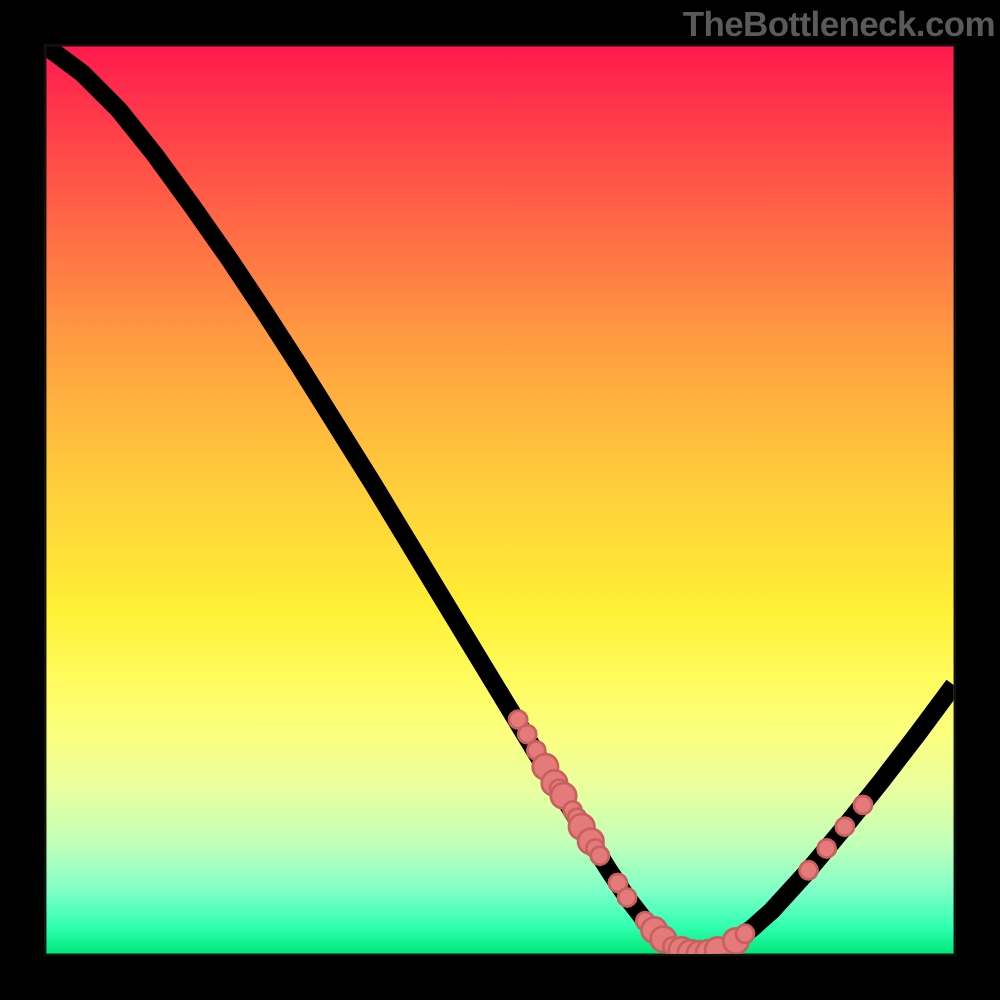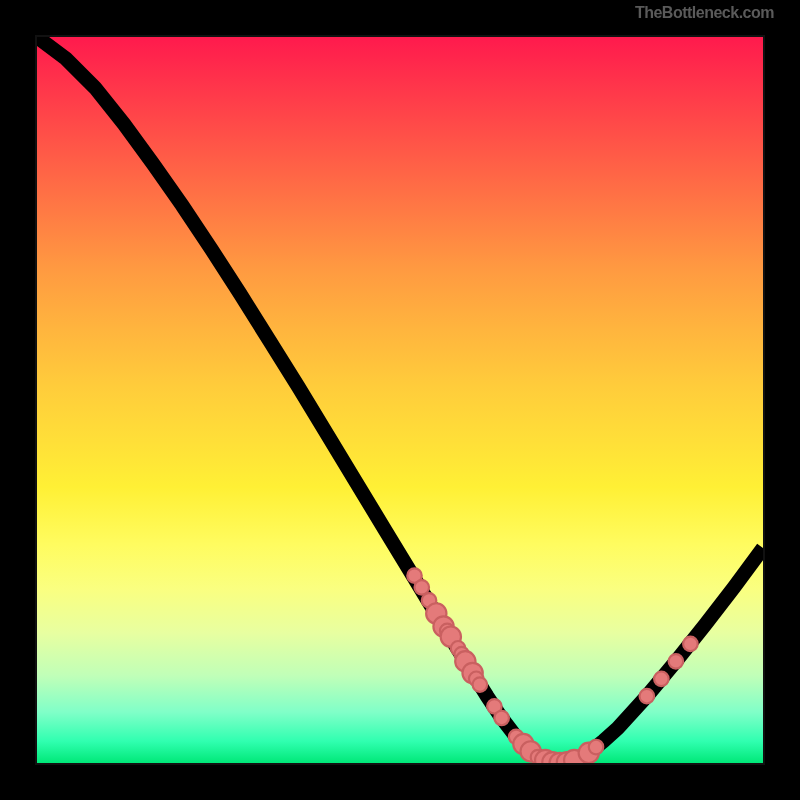--- a/index.html
+++ b/index.html
@@ -6,23 +6,23 @@
   html, body { width: 800px; height: 800px; background: #000; overflow: hidden; }
   .container {
     position: relative;
     width: 800px;
     height: 800px;
     background: #000;
   }
   .watermark {
     position: absolute;
     top: 4px;
-    right: 26px;
+    right: 4px;
     font-family: Arial, Helvetica, sans-serif;
-    font-size: 16px;
+    font-size: 28px;
     font-weight: bold;
     color: #5a5a5a;
     letter-spacing: -0.5px;
     z-index: 10;
   }
   .plot-frame {
     position: absolute;
     left: 35px;
     top: 35px;
     width: 730px;

